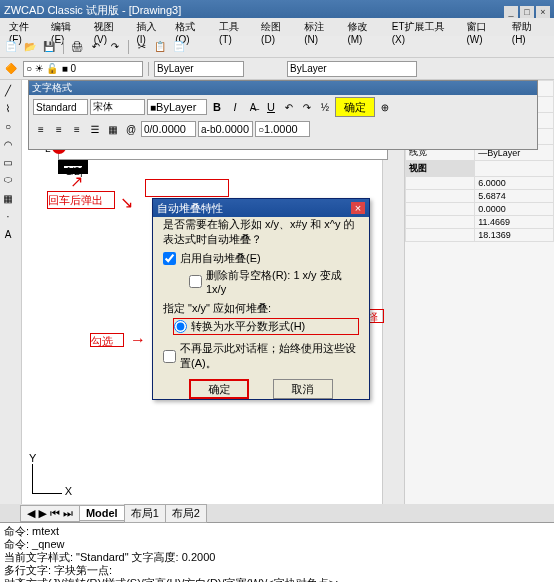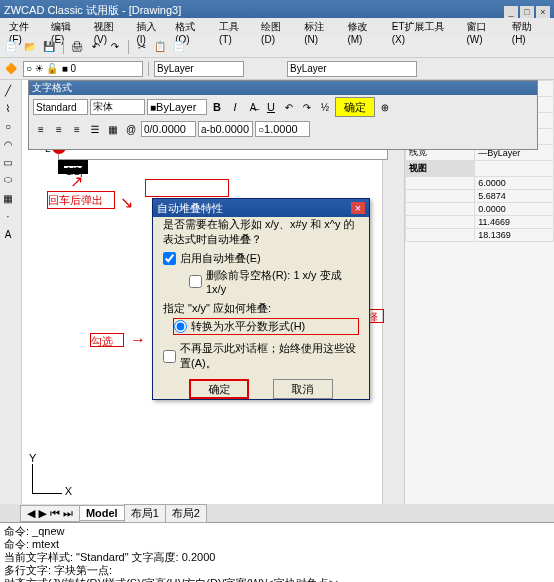--- a/index.html
+++ b/index.html
@@ -162,22 +162,22 @@
 </div>
 
 <div class="tabs">
   <span style="color:#000">◀ ▶ ⏮ ⏭</span>
   <span style="background:#fff;font-weight:bold">Model</span>
   <span>布局1</span>
   <span>布局2</span>
 </div>
 
 <div class="cmdarea">
+  <div>命令: mtext</div>
   <div>命令: _qnew</div>
-  <div>命令: mtext</div>
   <div>当前文字样式: "Standard" 文字高度: 0.2000</div>
   <div>多行文字: 字块第一点:</div>
   <div>对齐方式(J)/旋转(R)/样式(S)/字高(H)/方向(D)/字宽(W)/&lt;字块对角点&gt;:</div>
 </div>
 
 <div class="floatbar">
   <div class="ftitle">文字格式</div>
   <div class="frow">
     <span class="dropdown" style="width:55px">Standard</span>
     <span class="dropdown" style="width:55px">宋体</span>

